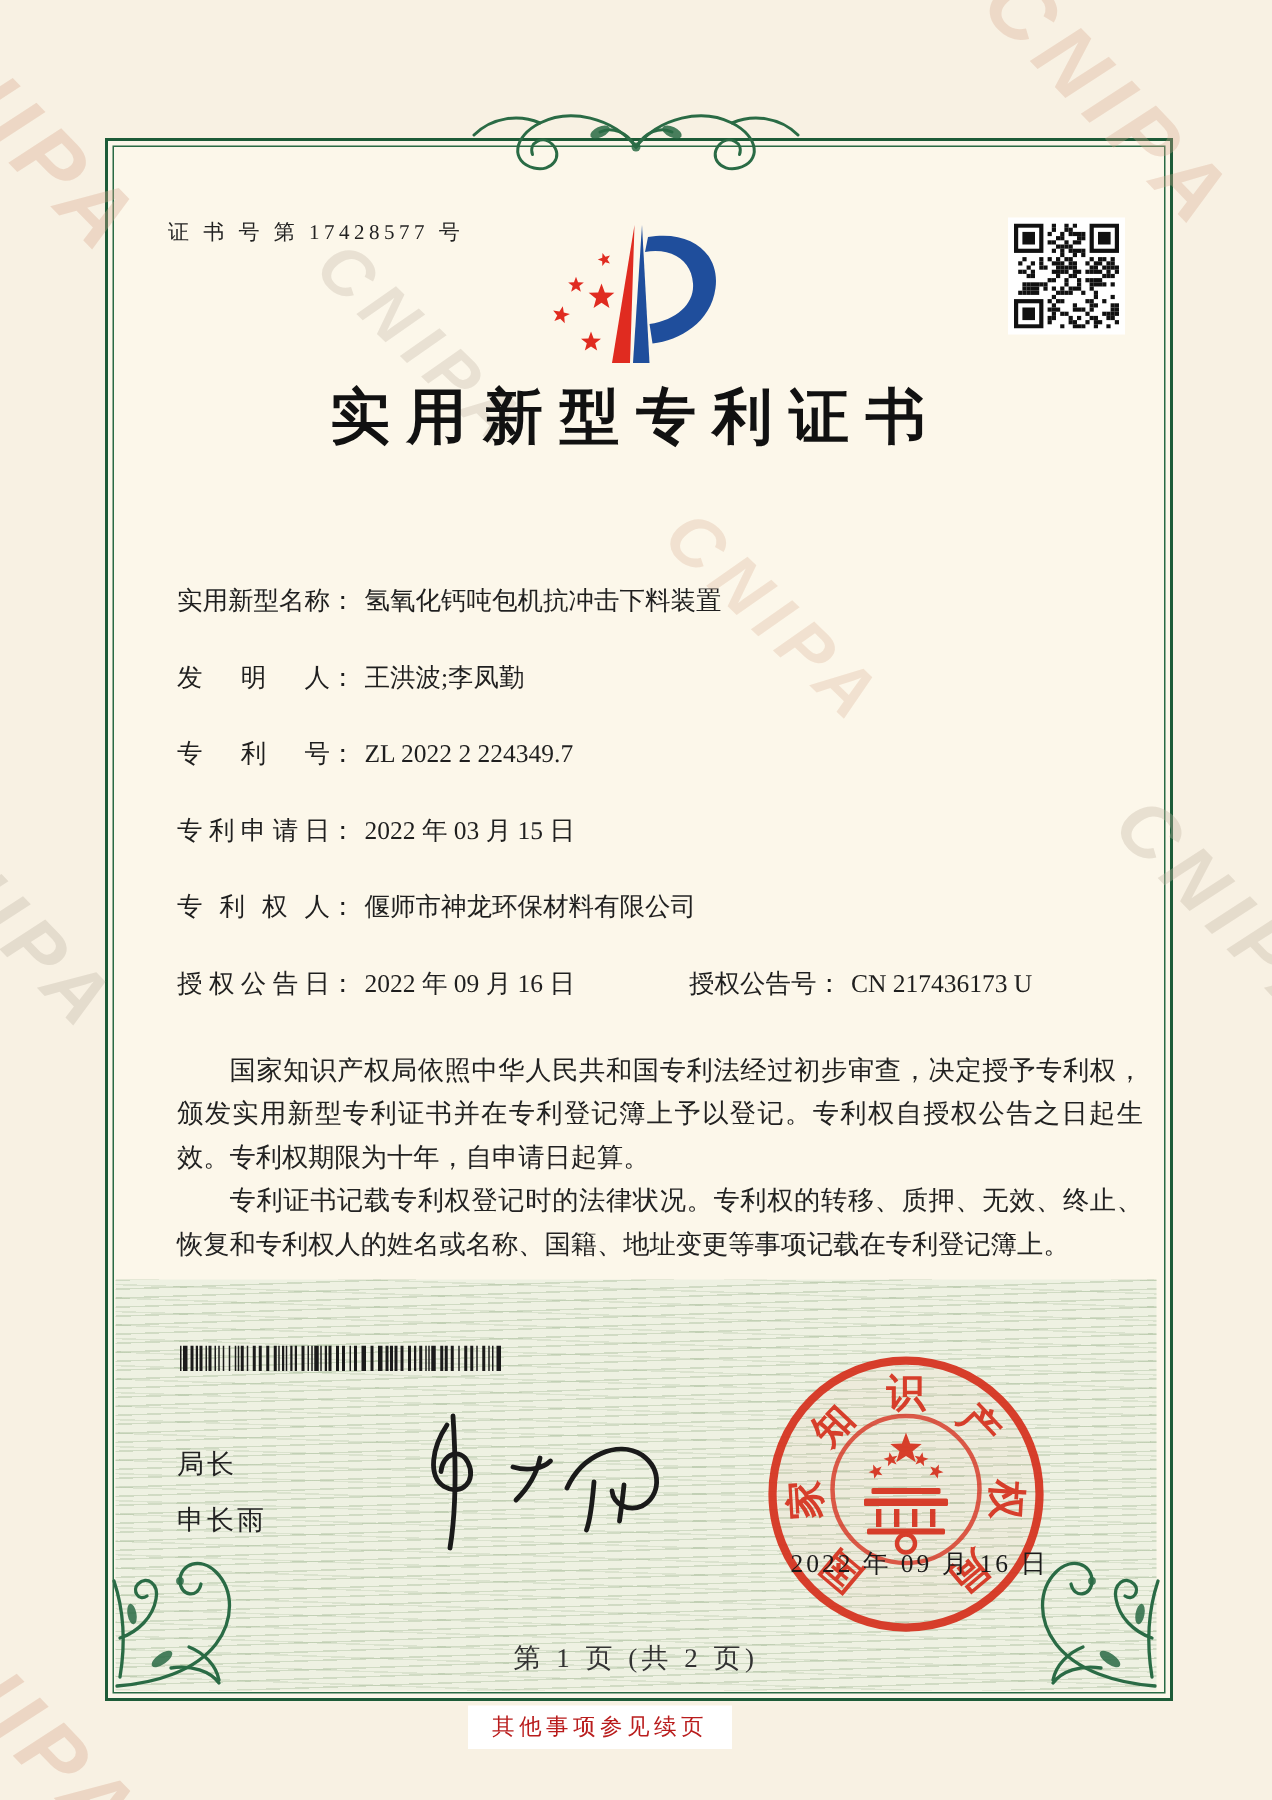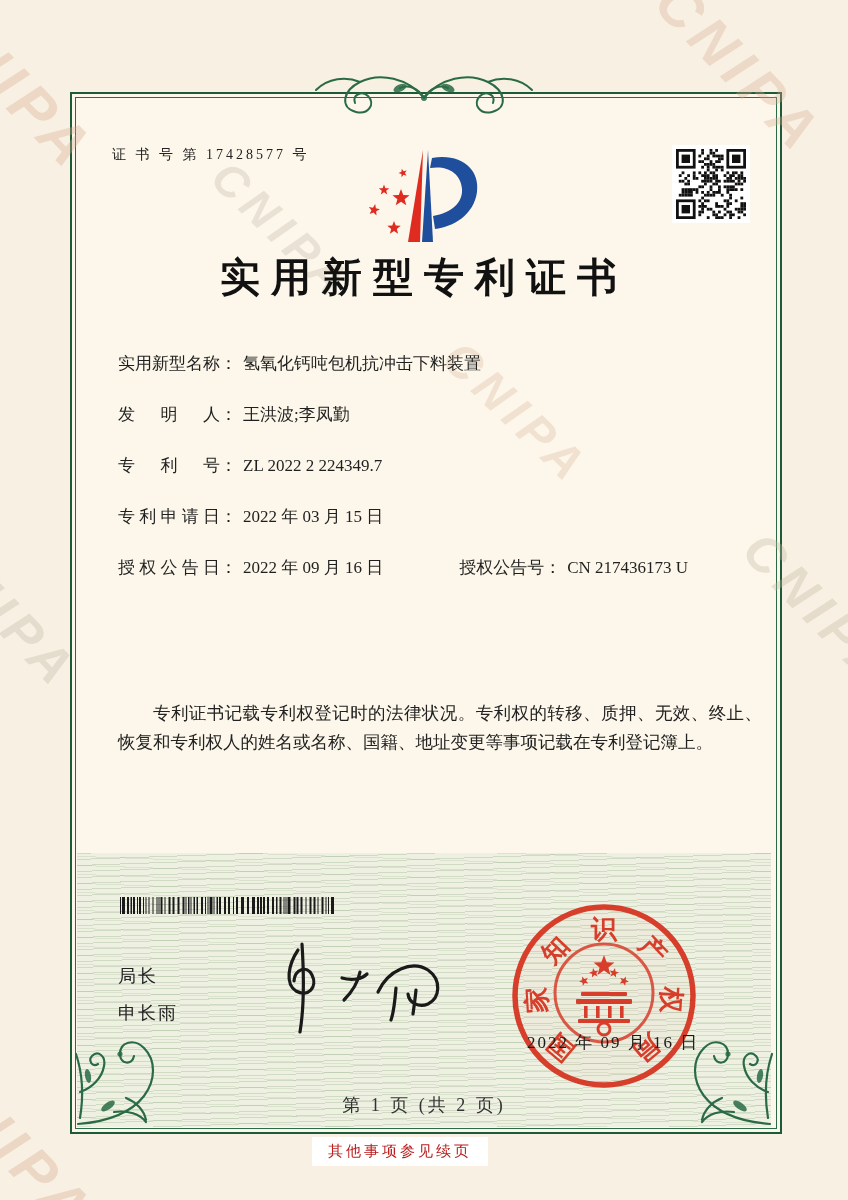--- a/index.html
+++ b/index.html
@@ -19,21 +19,21 @@
       font-style:italic;letter-spacing:7px;transform-origin:left top;pointer-events:none;}
   .content{position:absolute;left:0;top:0;width:848px;height:1200px;z-index:3;}
   .cert-no{position:absolute;left:112px;top:146px;font-size:14px;letter-spacing:3px;color:#222;}
   .logo{position:absolute;left:350px;top:140px;}
   .qr-box{position:absolute;left:672px;top:145px;width:78px;height:78px;background:#fff;}
   .qr-box svg{position:absolute;left:4px;top:4px;}
   .title{position:absolute;left:70px;top:250px;width:708px;text-align:center;font-size:40px;
          font-weight:700;letter-spacing:11px;color:#111;}
   .fields{position:absolute;left:118px;top:352px;width:560px;}
   .frow{height:29px;margin-bottom:22px;font-size:17px;white-space:nowrap;}
-  .flabel{display:inline-block;width:102px;text-align:justify;text-align-last:justify;}
+  .flabel{display:inline-block;width:102px;text-align:justify;text-align-last:justify;margin-top:37px;}
   .fvalue{margin-left:6px;}
   .gval{display:inline-block;width:212px;margin-left:6px;}
   .paras{position:absolute;left:118px;top:699px;width:644px;font-size:17.5px;line-height:29px;
          text-align:justify;color:#222;}
   .paras p{margin:0;text-indent:2em;}
   .barcode{position:absolute;left:120px;top:897px;}
   .official{position:absolute;left:118px;top:964px;font-family:Liberation Serif, serif;
             font-size:18px;letter-spacing:2px;color:#222;}
   .official div{margin-bottom:13px;}
   .signature{position:absolute;left:238px;top:930px;}
@@ -331,26 +331,30 @@
       <div class="frow">
         <span class="flabel">发明人</span><span>：</span><span class="fvalue">王洪波;李凤勤</span>
       </div>
       <div class="frow">
         <span class="flabel">专利号</span><span>：</span><span class="fvalue">ZL 2022 2 224349.7</span>
       </div>
       <div class="frow">
         <span class="flabel">专利申请日</span><span>：</span><span class="fvalue">2022 年 03 月 15 日</span>
       </div>
       <div class="frow">
+        <span class="flabel">专利权人</span><span>：</span><span class="fvalue">偃师市神龙环保材料有限公司</span>
+      </div>
+      <div class="frow">
         <span class="flabel">授权公告日</span><span>：</span><span class="gval">2022 年 09 月 16 日</span>
         <span>授权公告号</span><span>：</span><span class="fvalue">CN 217436173 U</span>
       </div>
     </div>
 
     <div class="paras">
+      <p>国家知识产权局依照中华人民共和国专利法经过初步审查，决定授予专利权，颁发实用新型专利证书并在专利登记簿上予以登记。专利权自授权公告之日起生效。专利权期限为十年，自申请日起算。</p>
       <p>专利证书记载专利权登记时的法律状况。专利权的转移、质押、无效、终止、恢复和专利权人的姓名或名称、国籍、地址变更等事项记载在专利登记簿上。</p>
     </div>
 
     <svg class="barcode" id="barcode" width="216" height="17" viewBox="0 0 216 17">
         <rect x="0" y="0" width="1" height="17" fill="#1a1a1a"></rect>
         <rect x="2" y="0" width="3" height="17" fill="#1a1a1a"></rect>
         <rect x="7" y="0" width="2" height="17" fill="#1a1a1a"></rect>
         <rect x="10.5" y="0" width="1.5" height="17" fill="#1a1a1a"></rect>
         <rect x="13" y="0" width="2" height="17" fill="#1a1a1a"></rect>
         <rect x="17" y="0" width="1" height="17" fill="#1a1a1a"></rect>

